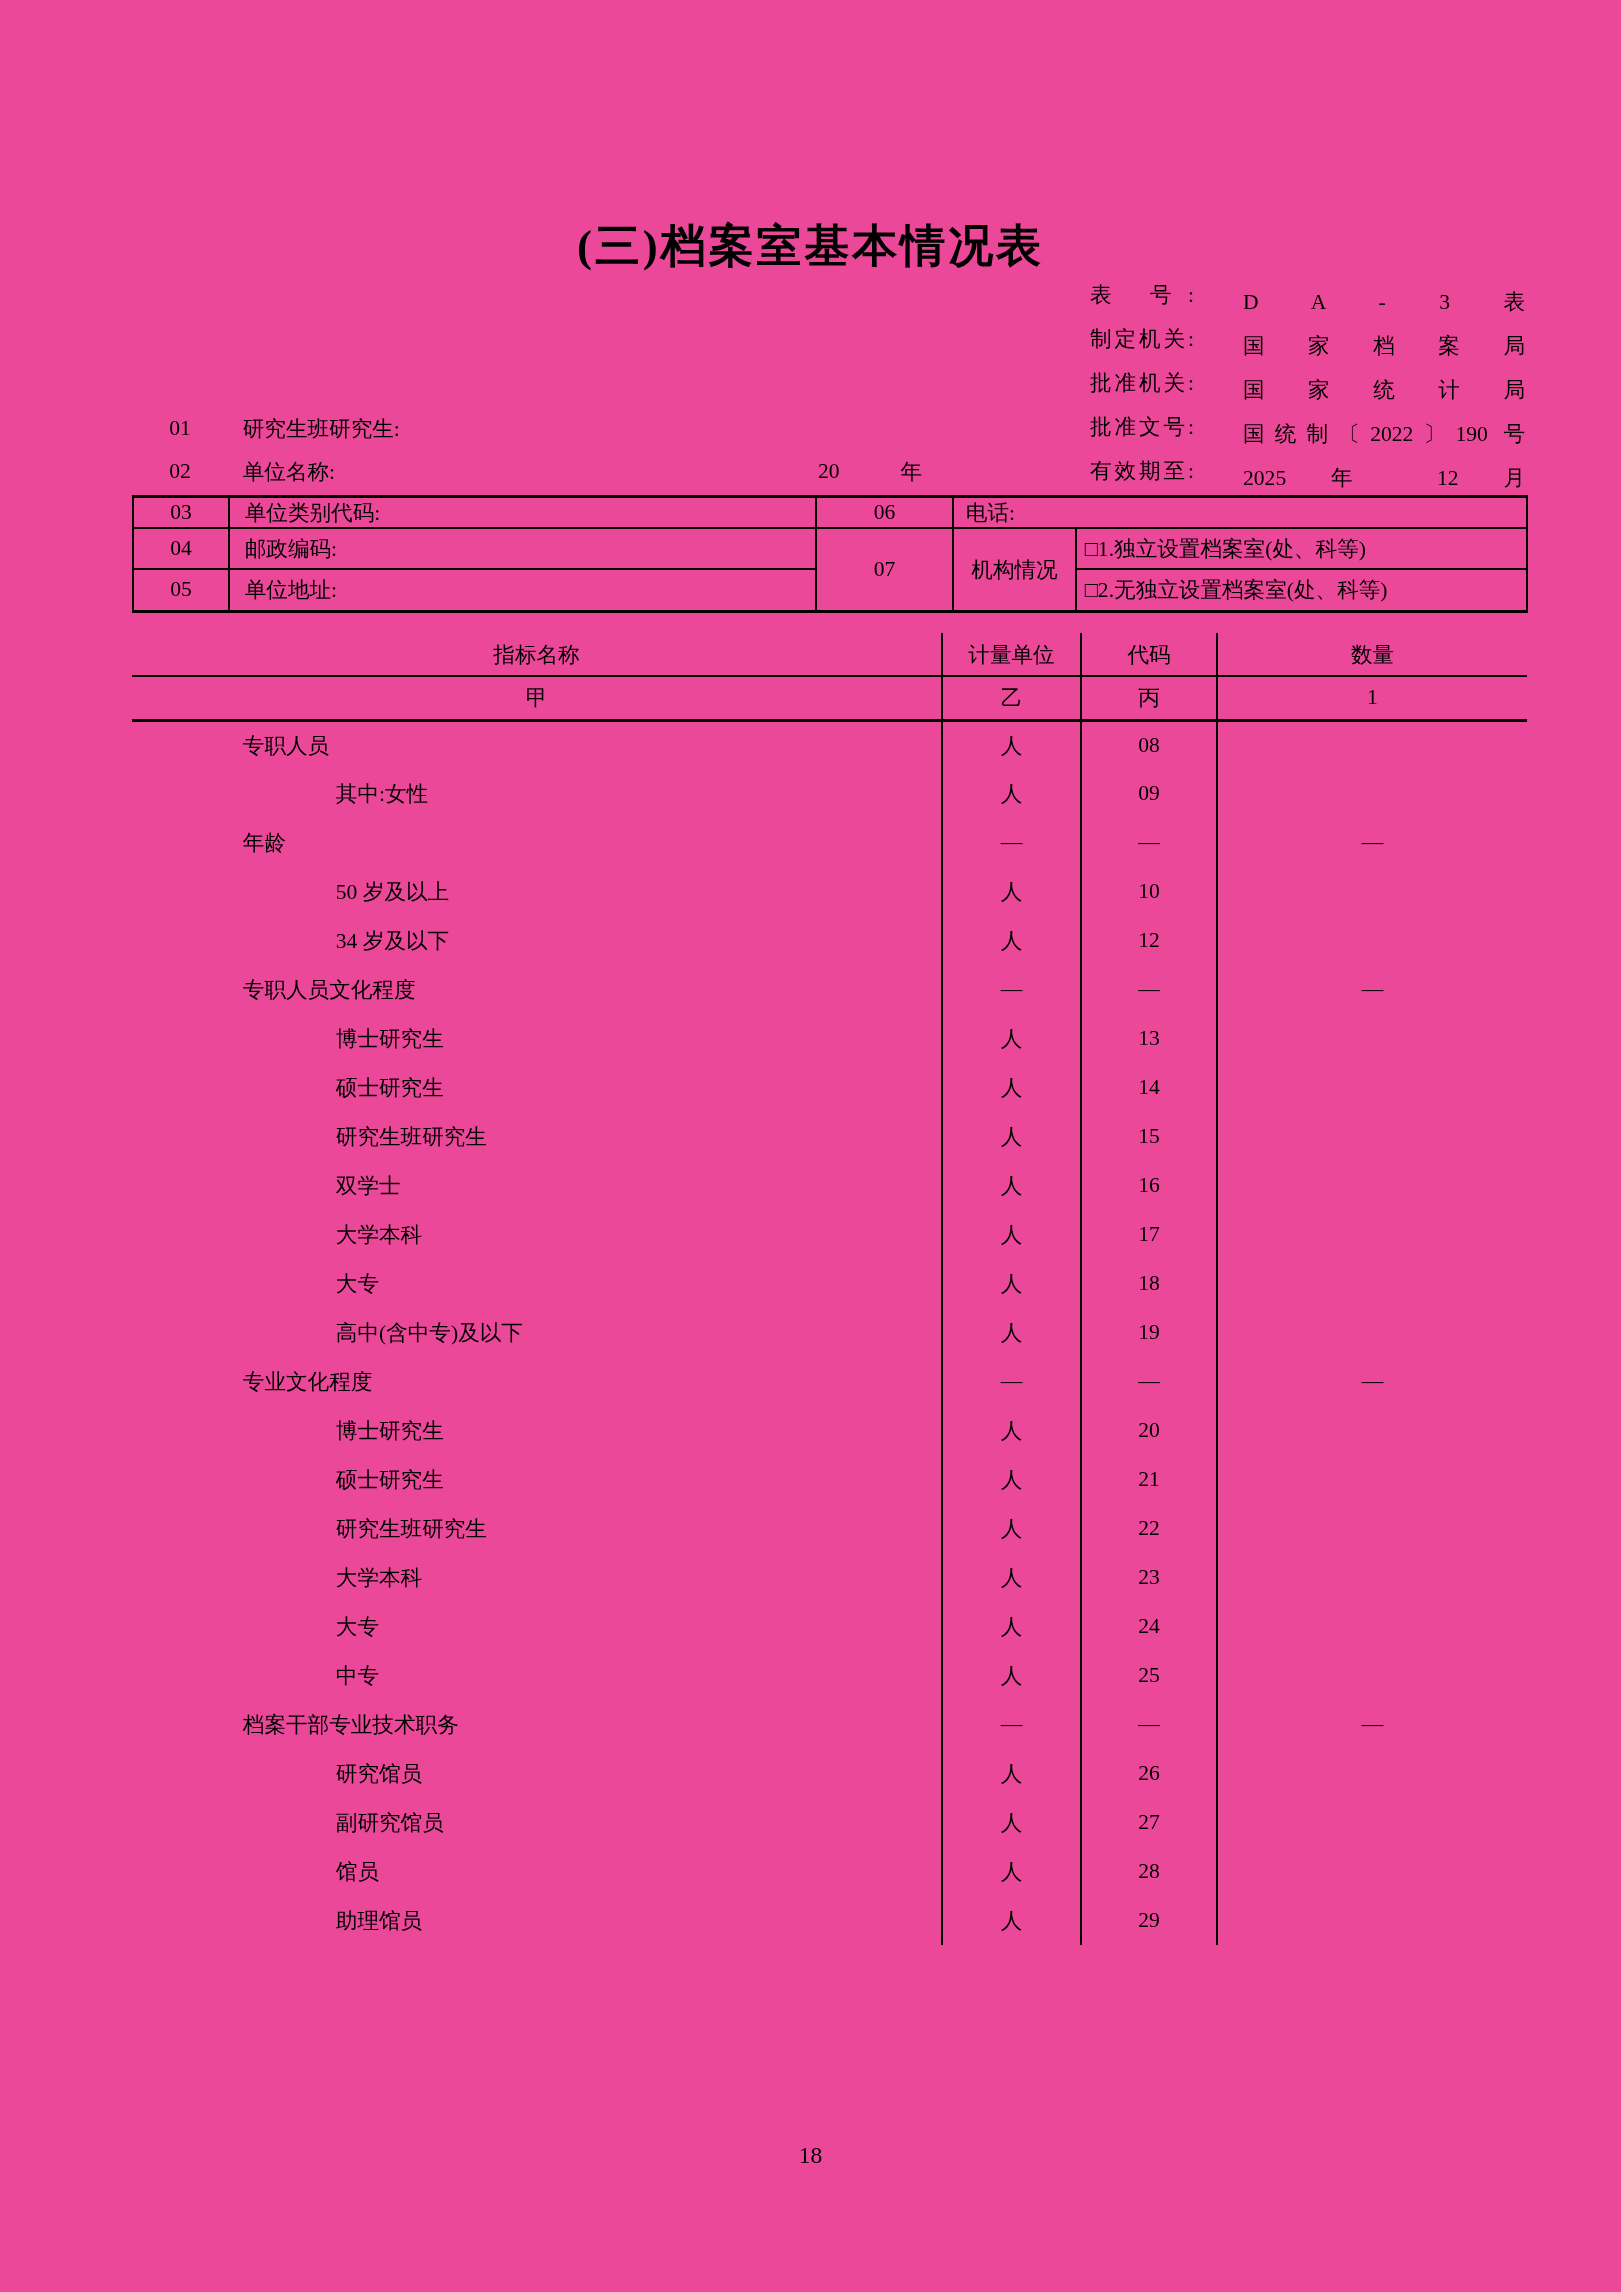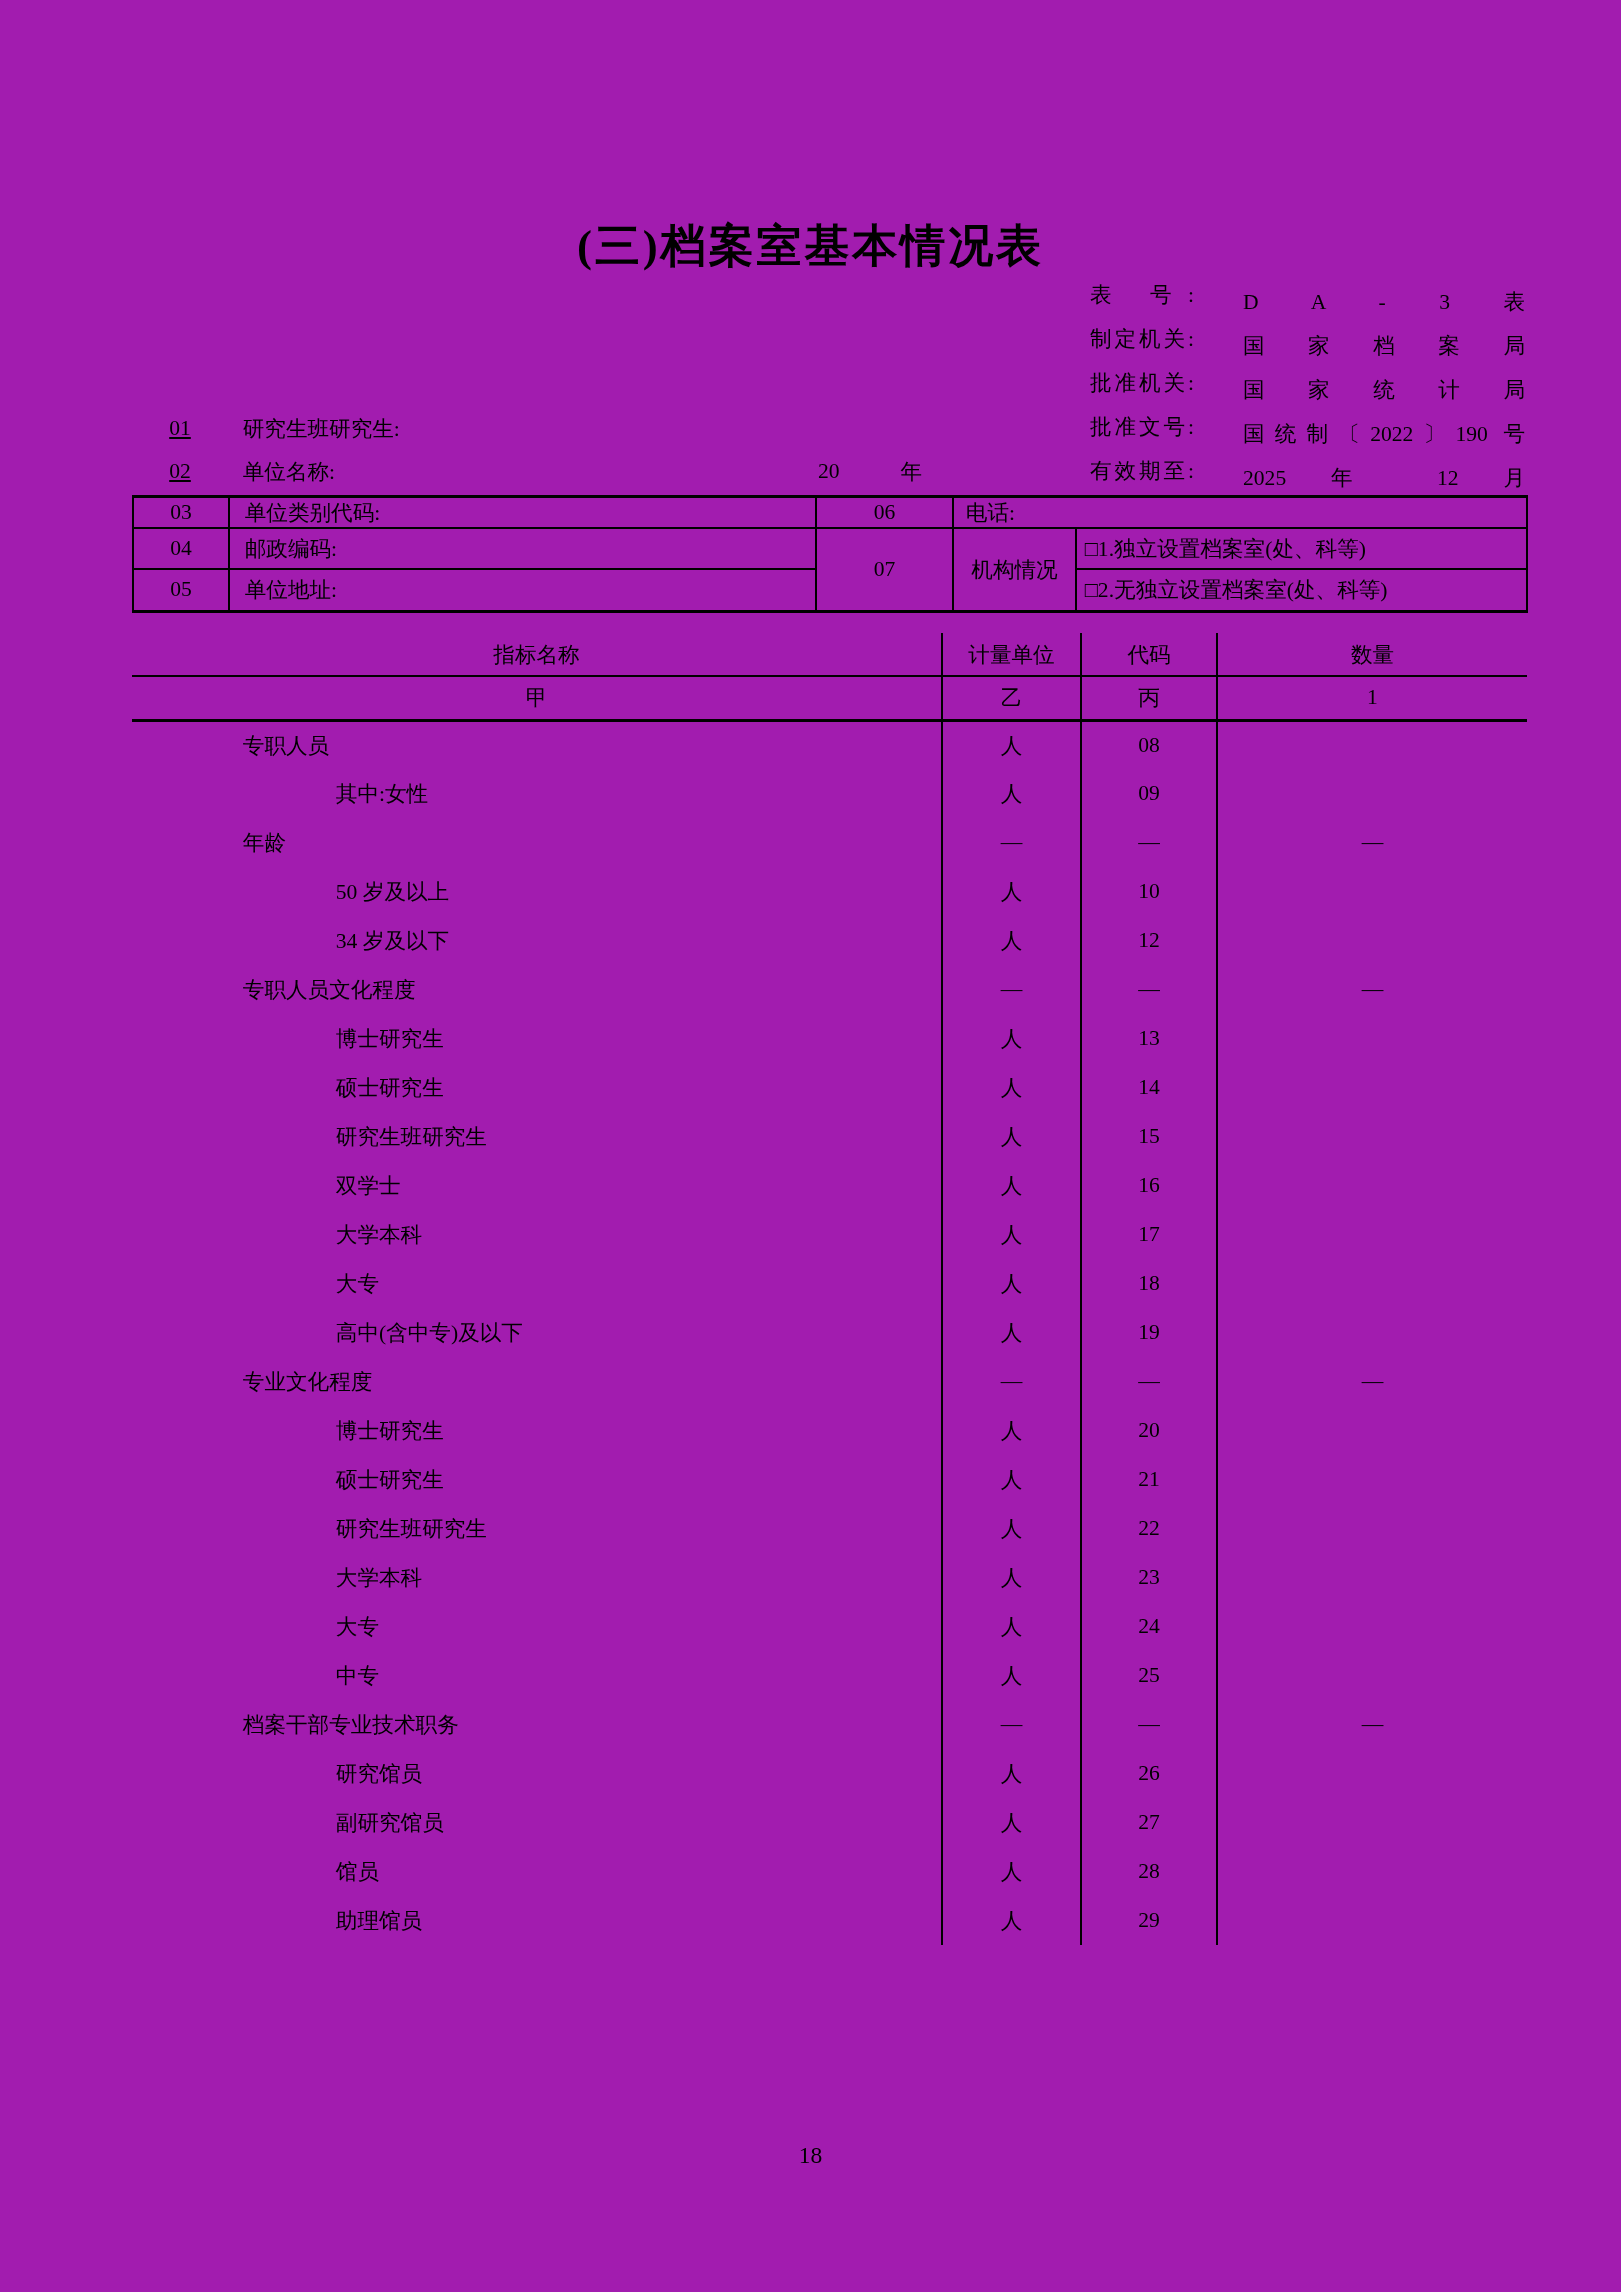--- a/index.html
+++ b/index.html
@@ -1,33 +1,33 @@
 <!DOCTYPE html>
 <html><head>
 <meta charset="utf-8">
 <style>
   * { margin:0; padding:0; box-sizing:border-box; }
   html,body { background:#ffffff; }
   .page {
-    position:relative; width:1621px; height:2293px; background:#a21caf; color:#000;
+    position:relative; width:1621px; height:2293px; background:#ec4899; color:#000;
     font-family:"Liberation Serif","DejaVu Serif",serif; font-size:21.6px; overflow:hidden;
   }
   .title {
     position:absolute; top:216px; left:0; width:100%; text-align:center;
     font-size:45px; font-weight:700; letter-spacing:2.9px;
     font-family:"Liberation Serif","DejaVu Serif",serif;
   }
   
   .info { position:absolute; left:1090px; top:272px; width:437px; }
   .info-line { display:flex; height:44px; align-items:center; }
   .info-label { display:block; width:104px; white-space:nowrap; text-align:justify; text-align-last:justify; }
   .info-value { display:block; margin-left:49px; width:282px; white-space:nowrap; text-align:justify; text-align-last:justify;margin-top:15px; }
   
   .pre-row { position:absolute; left:132px; height:43px; display:flex; align-items:center; }
-  .pre-no { display:inline-block; width:96px; text-align:center;text-decoration:underline; }
+  .pre-no { display:inline-block; width:96px; text-align:center; }
   .pre-label { padding-left:14.7px; }
   .year-hint { position:absolute; left:818px; width:104px; height:43px; display:flex; align-items:center; justify-content:space-between; }
   
   table { position:absolute; left:132px; width:1395px; border-collapse:collapse; table-layout:fixed; }
   td { vertical-align:middle; }
   .tableA { top:495px; border-left:2px solid #000; border-right:2px solid #000;
             border-top:3.9px solid #000; border-bottom:3.9px solid #000; }
   .tableA td { border:2px solid #000; }
   .tableA .no-cell { text-align:center; }
   .tableA .label-cell { padding-left:14.7px; }

